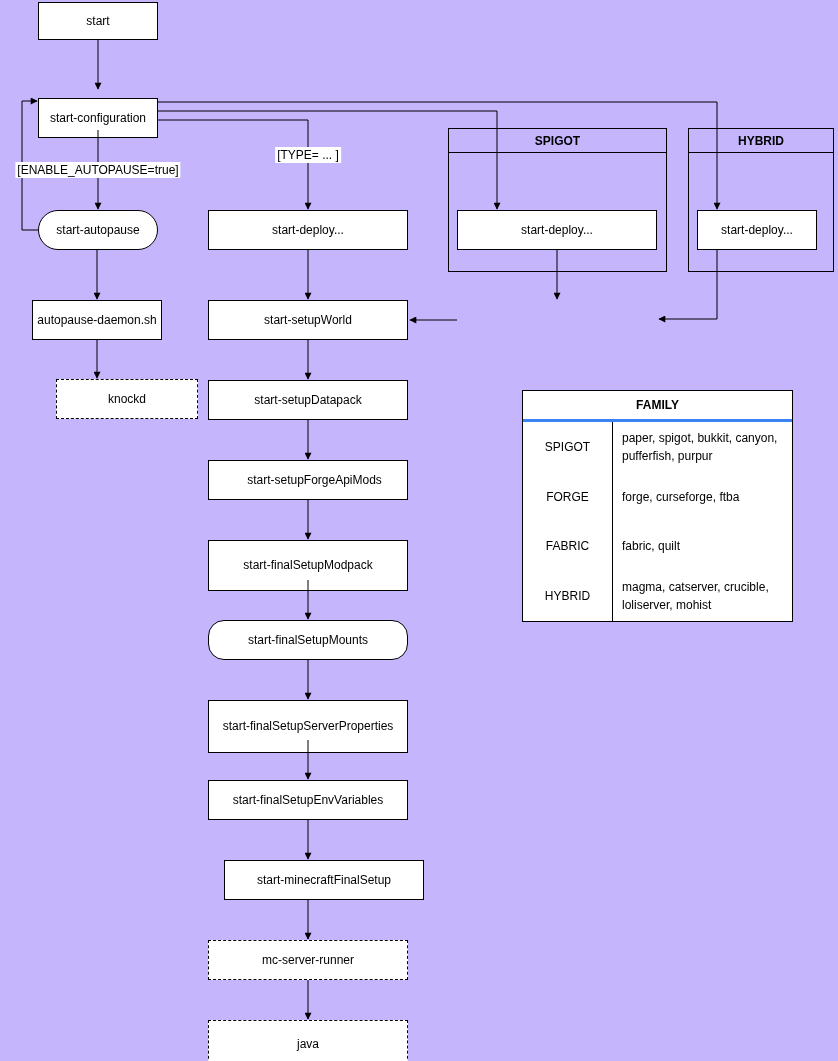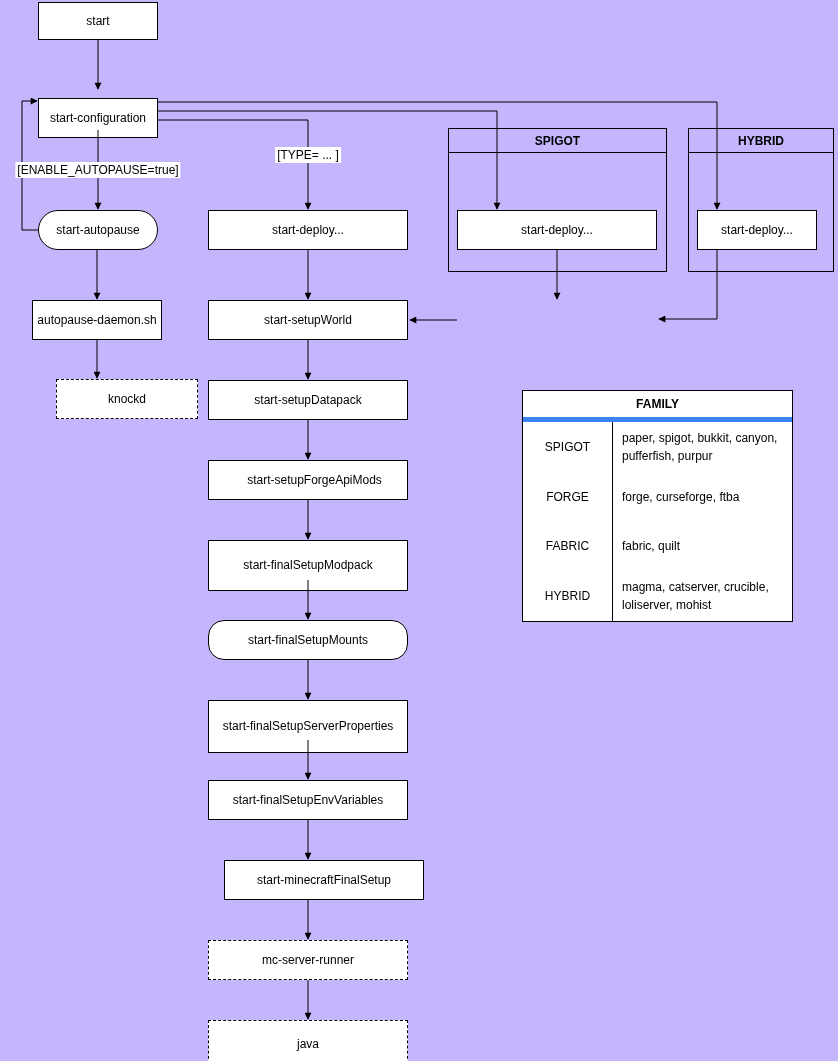--- a/index.html
+++ b/index.html
@@ -66,21 +66,21 @@
     width: 271px; height: 232px;
     box-sizing: border-box;
     border: 1px solid #000000;
     background: #ffffff;
     display: grid;
     grid-template-rows: 31px 1fr 1fr 1fr 1fr;
     z-index: 1;
   }
   .family-title {
     box-sizing: border-box;
-    border-bottom: 5px solid #3b82f6;
+    border-bottom: 3px solid #3b82f6;
     display: flex;
     align-items: center;
     justify-content: center;
     font-weight: bold;
     font-size: 12px;
   }
   .family-row {
     display: grid;
     grid-template-columns: 90px 1fr;
     min-height: 0;

